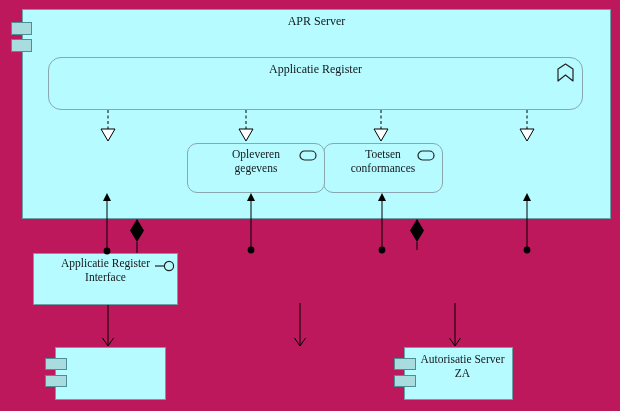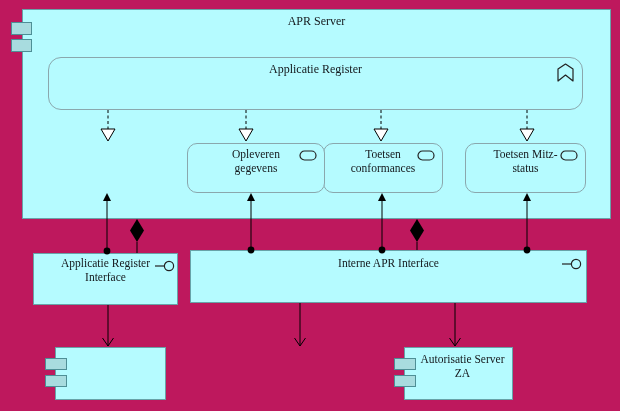--- a/index.html
+++ b/index.html
@@ -68,50 +68,32 @@
   <div class="node rounded" style="left:187px;top:143px;width:138px;height:50px;">
     <span class="lbl">Opleveren
 gegevens</span>
     <span class="icon" style="right:7px;top:6px;">
       <svg width="18" height="11" viewBox="0 0 18 11">
         <rect x="1" y="1" width="16" height="9" rx="4.5" fill="none" stroke="#222" stroke-width="1.2"></rect>
       </svg>
     </span>
   </div>
 
-  <div class="node rounded" style="left:465px;top:143px;width:121px;height:50px;">
-    <span class="lbl">Toetsen Mitz-
-status</span>
-    <span class="icon" style="right:7px;top:6px;">
-      <svg width="18" height="11" viewBox="0 0 18 11">
-        <rect x="1" y="1" width="16" height="9" rx="4.5" fill="none" stroke="#222" stroke-width="1.2"></rect>
-      </svg>
-    </span>
-  </div>
 
   <div class="node" style="left:33px;top:253px;width:145px;height:52px;">
     <span class="lbl" style="padding-top:2px;">Applicatie Register
 Interface</span>
     <span class="icon" style="right:2px;top:6px;">
       <svg width="20" height="12" viewBox="0 0 20 12">
         <line x1="0" y1="6" x2="9" y2="6" stroke="#222" stroke-width="1.2"></line>
         <circle cx="14" cy="6" r="4.6" fill="none" stroke="#222" stroke-width="1.2"></circle>
       </svg>
     </span>
   </div>
 
-  <div class="node" style="left:190px;top:250px;width:397px;height:53px;">
-    <span class="lbl" style="padding-top:5px;">Interne APR Interface</span>
-    <span class="icon" style="right:4px;top:7px;">
-      <svg width="20" height="12" viewBox="0 0 20 12">
-        <line x1="0" y1="6" x2="9" y2="6" stroke="#222" stroke-width="1.2"></line>
-        <circle cx="14" cy="6" r="4.6" fill="none" stroke="#222" stroke-width="1.2"></circle>
-      </svg>
-    </span>
-  </div>
 
   <div class="node" style="left:55px;top:347px;width:111px;height:53px;">
     <span class="tab" style="left:-11px;top:10px;width:22px;height:12px;"></span>
     <span class="tab" style="left:-11px;top:27px;width:22px;height:12px;"></span>
   </div>
 
 
   <div class="node" style="left:404px;top:347px;width:109px;height:53px;">
     <span class="tab" style="left:-11px;top:10px;width:22px;height:12px;"></span>
     <span class="tab" style="left:-11px;top:27px;width:22px;height:12px;"></span>

